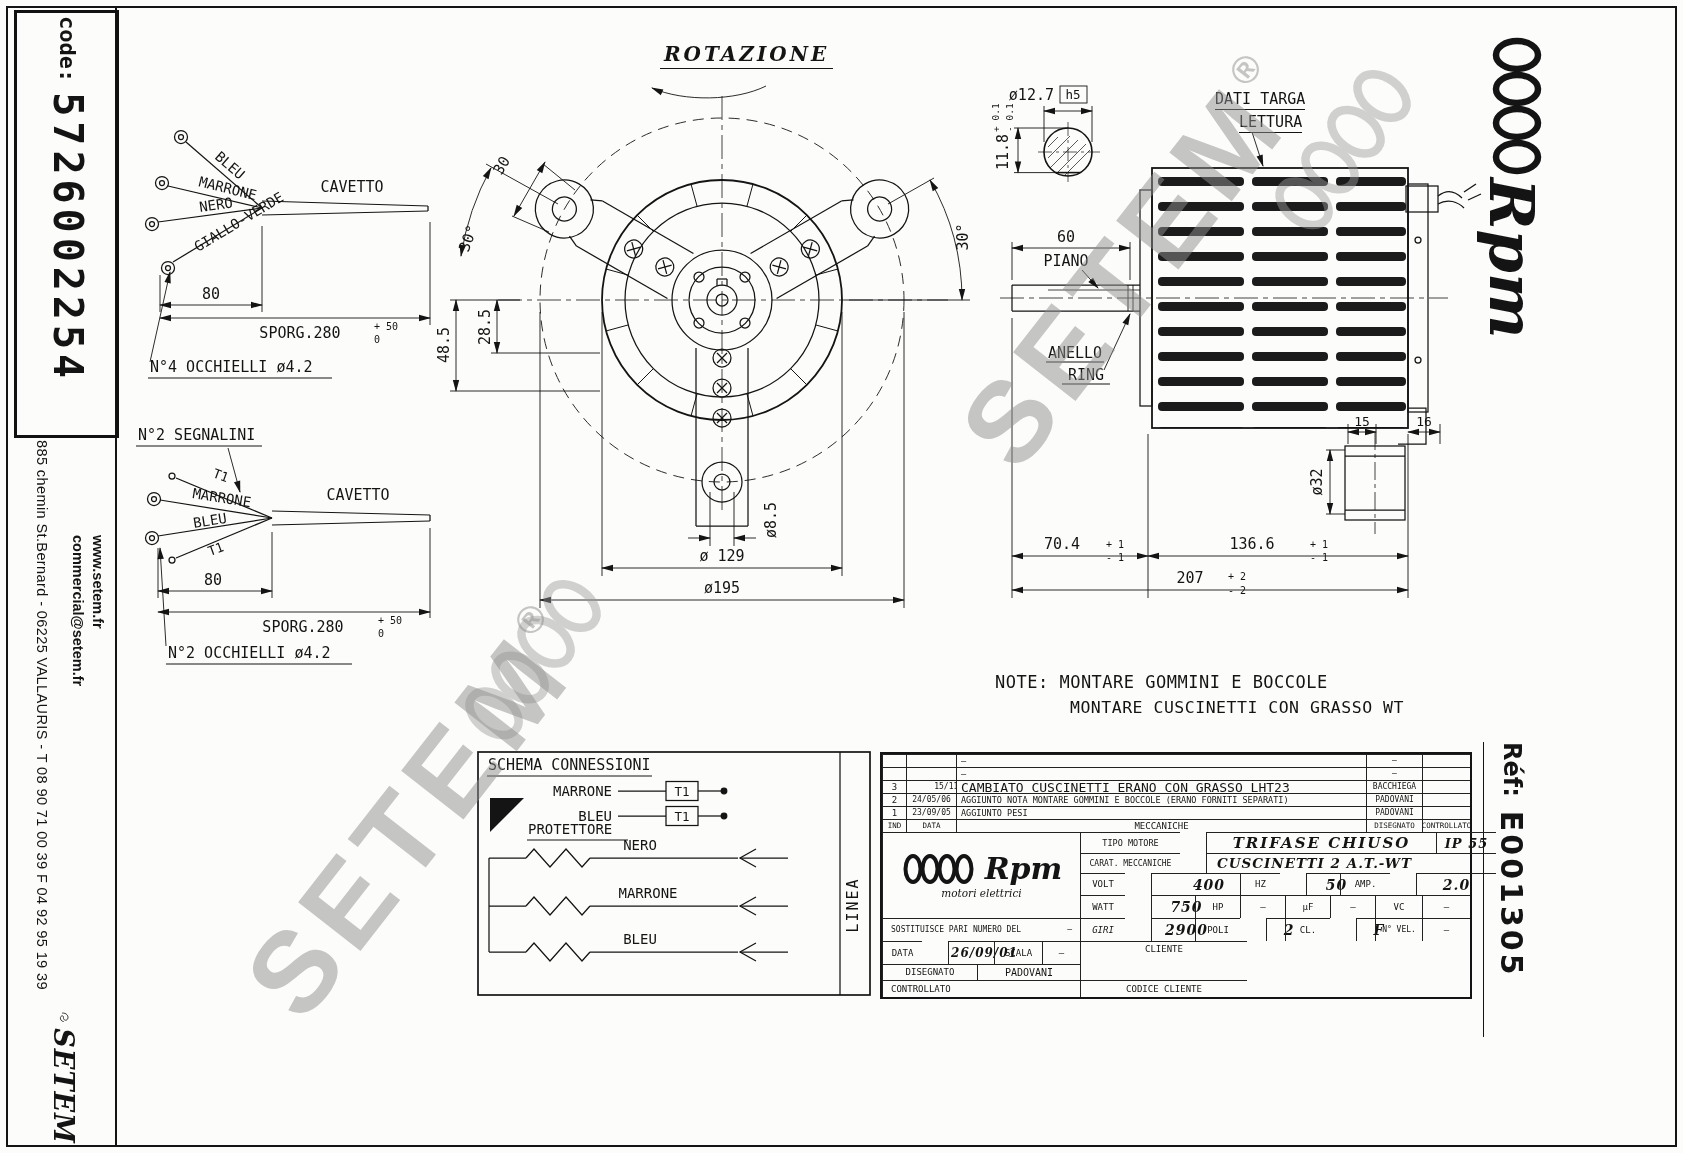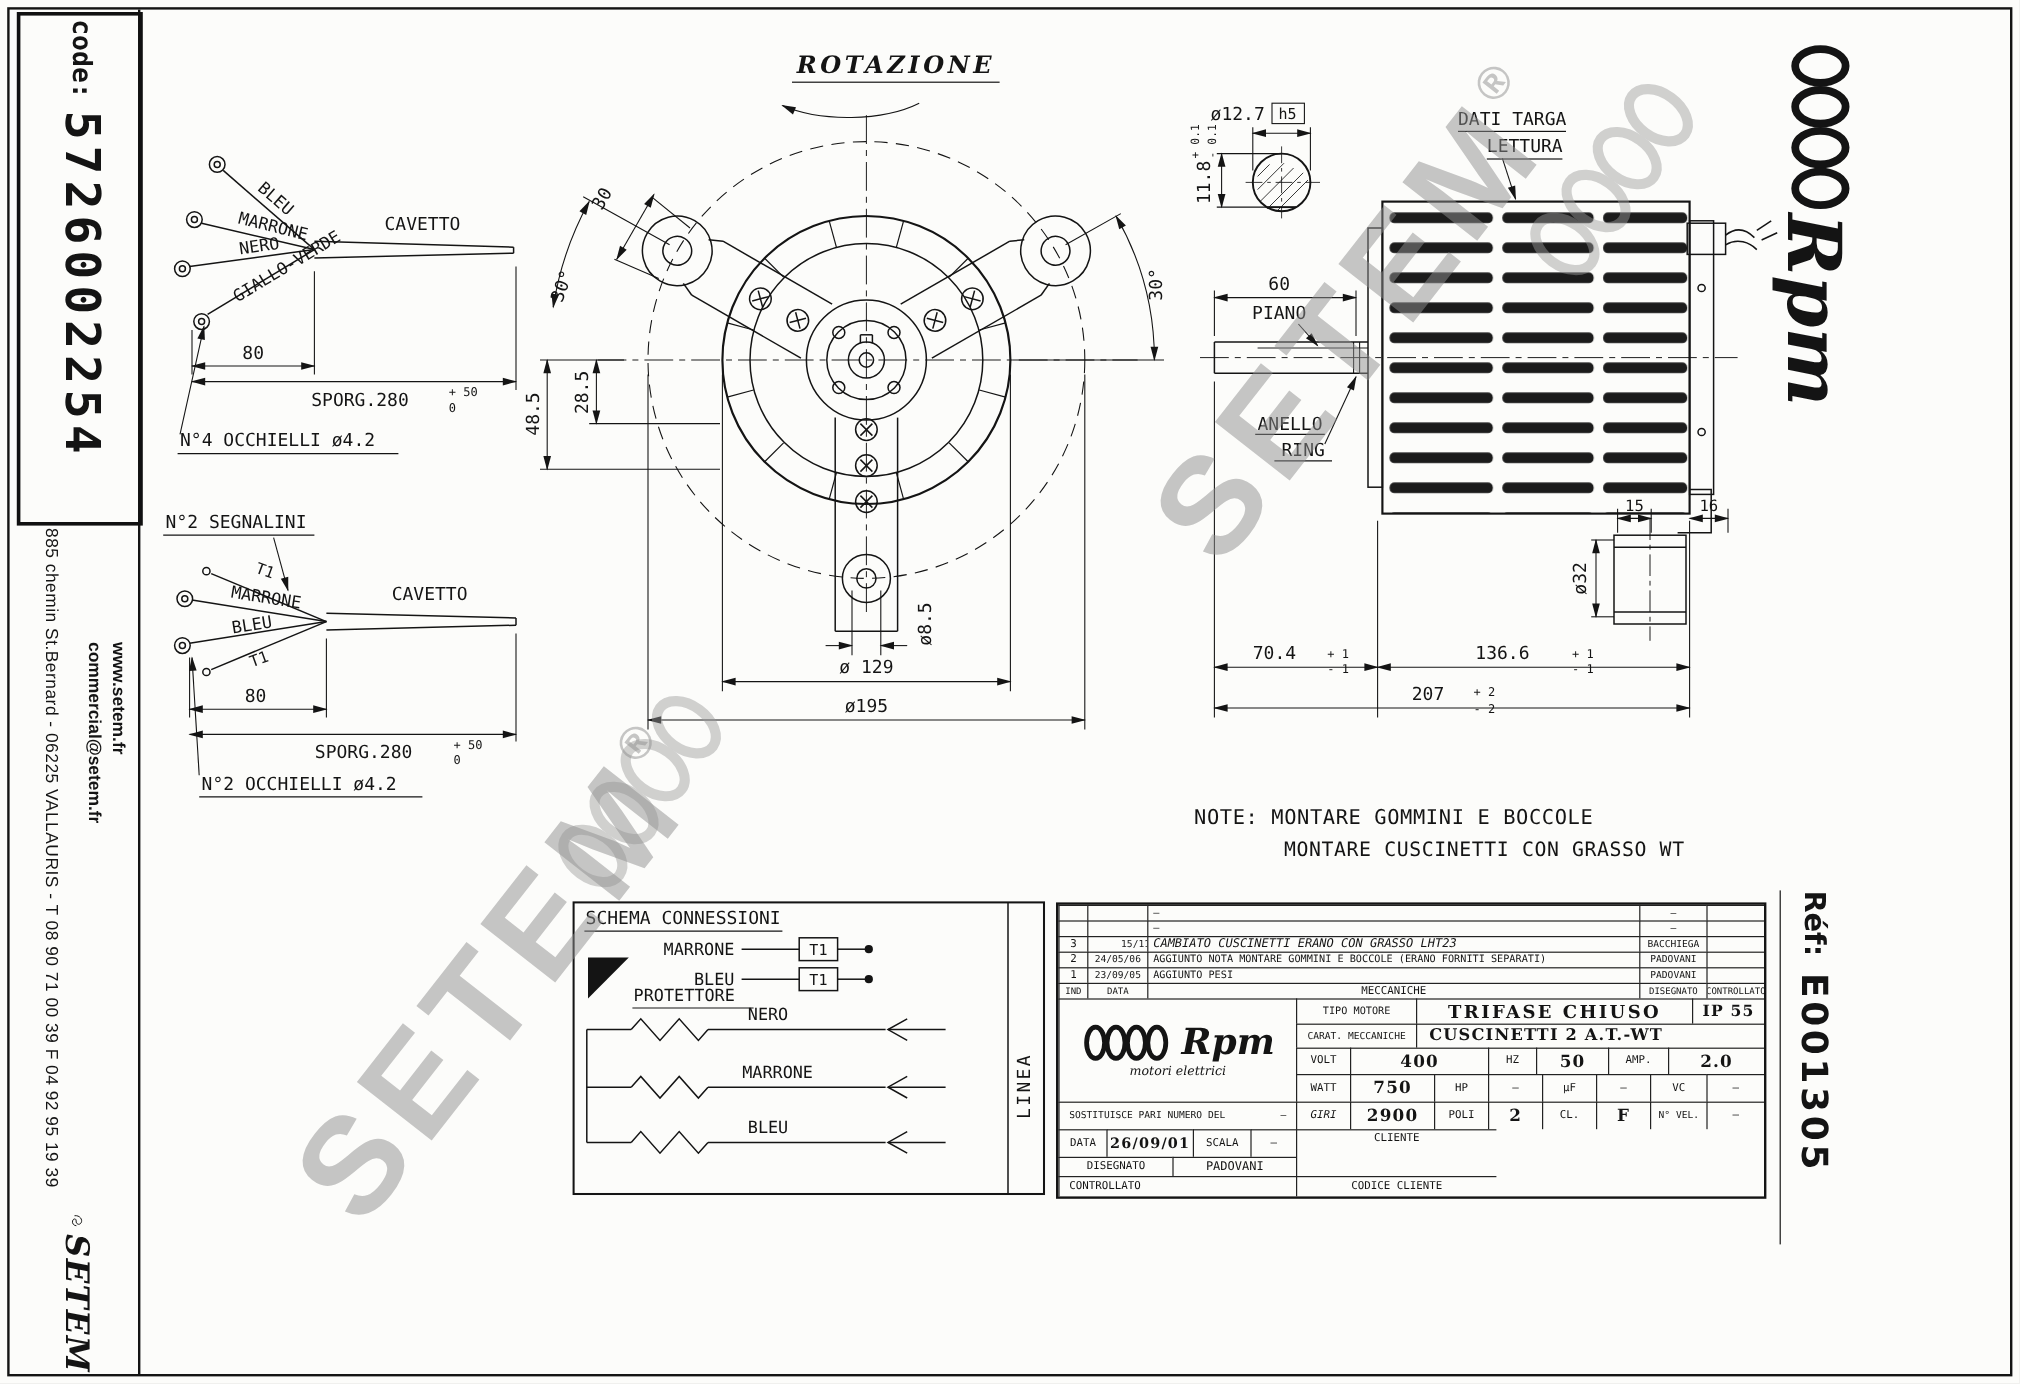--- a/index.html
+++ b/index.html
@@ -36,21 +36,21 @@
   #dati1{left:1215px;top:90px;font-size:15px;}
   #dati2{left:1239px;top:113px;font-size:15px;}
   #note1{left:984px;top:672px;font-size:17px;letter-spacing:.5px;margin-left:11px;}
   #note2{left:1070px;top:698px;font-size:16.5px;letter-spacing:.5px;}
   #paint{left:430px;top:710px;font-size:16.5px;letter-spacing:.5px;border-bottom:1.2px solid #141414;padding-bottom:2px;}
   
   #tb{left:880px;top:752px;width:588px;height:243px;border:2px solid #141414;}
   .tc{position:absolute;box-sizing:border-box;border-left:1px solid #222;border-top:1px solid #222;
       display:flex;align-items:center;justify-content:center;font-size:9px;line-height:1;overflow:hidden;}
   .tl{justify-content:flex-start;padding-left:4px;}
-  .v{font-family:"DejaVu Serif",serif;font-weight:bold;font-size:14px;letter-spacing:1px;}
+  .v{font-family:"DejaVu Serif",serif;font-style:italic;font-weight:bold;font-size:14px;letter-spacing:1px;margin-left:26px;}
   
   .wm{width:470px;height:150px;display:flex;align-items:center;justify-content:center;
       font-family:"Liberation Sans",sans-serif;font-weight:bold;font-size:115px;letter-spacing:10px;
       color:#8f8f8f;opacity:.5;transform:rotate(-52deg);pointer-events:none;}
   .wm .reg{font-size:38px;margin-top:-60px;}
 </style>
 </head>
 <body>
 
 <div id="sheet">
@@ -472,21 +472,21 @@
     <div class="tc" style="left:540px;top:0;width:48px;height:13px;"></div>
 
     <div class="tc" style="left:0;top:13px;width:24px;height:13px;"></div>
     <div class="tc" style="left:24px;top:13px;width:50px;height:13px;"></div>
     <div class="tc tl" style="left:74px;top:13px;width:410px;height:13px;font-size:8.5px;">—</div>
     <div class="tc" style="left:484px;top:13px;width:56px;height:13px;font-size:8px;">—</div>
     <div class="tc" style="left:540px;top:13px;width:48px;height:13px;"></div>
 
     <div class="tc" style="left:0;top:26px;width:24px;height:13px;">3</div>
     <div class="tc" style="left:24px;top:26px;width:50px;height:13px;font-size:8px;padding-left:44px;">15/11/06</div>
-    <div class="tc tl" style="left:74px;top:26px;width:410px;height:13px;font-size:10px;font-style:italic;">CAMBIATO CUSCINETTI ERANO  CON GRASSO LHT23</div>
+    <div class="tc tl" style="left:74px;top:26px;width:410px;height:13px;font-size:13px;">CAMBIATO CUSCINETTI ERANO  CON GRASSO LHT23</div>
     <div class="tc" style="left:484px;top:26px;width:56px;height:13px;font-size:8px;">BACCHIEGA</div>
     <div class="tc" style="left:540px;top:26px;width:48px;height:13px;"></div>
 
     <div class="tc" style="left:0;top:39px;width:24px;height:13px;">2</div>
     <div class="tc" style="left:24px;top:39px;width:50px;height:13px;font-size:8px;">24/05/06</div>
     <div class="tc tl" style="left:74px;top:39px;width:410px;height:13px;font-size:8.5px;text-align:center;">AGGIUNTO NOTA MONTARE GOMMINI E BOCCOLE (ERANO FORNITI SEPARATI)</div>
     <div class="tc" style="left:484px;top:39px;width:56px;height:13px;font-size:8px;">PADOVANI</div>
     <div class="tc" style="left:540px;top:39px;width:48px;height:13px;"></div>
 
     <div class="tc" style="left:0;top:52px;width:24px;height:13px;">1</div>

